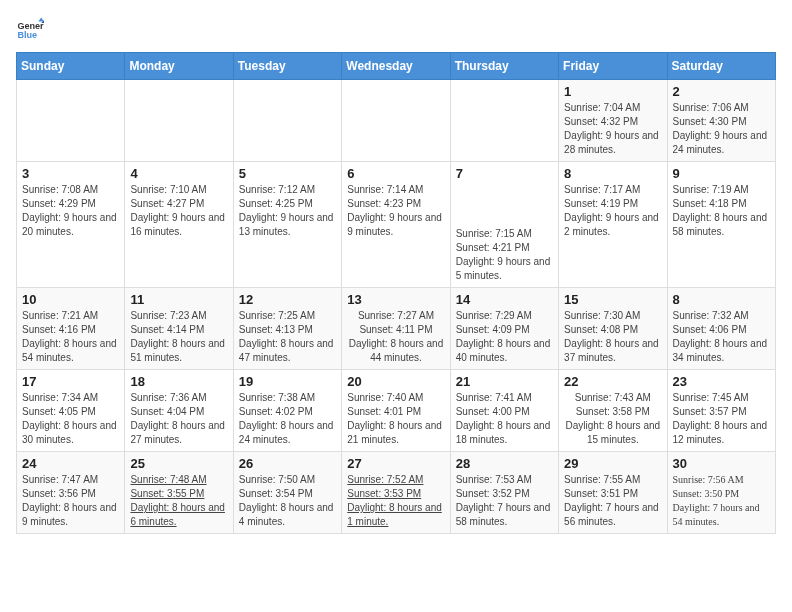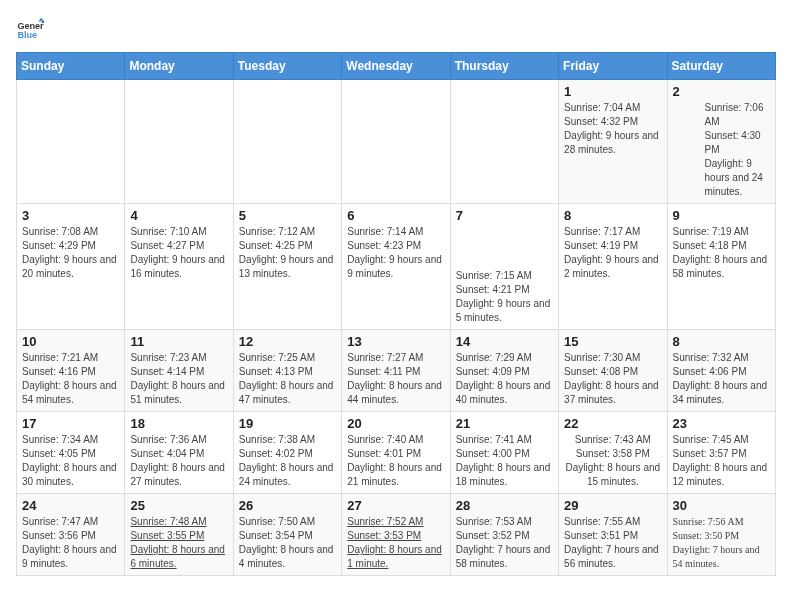--- a/index.html
+++ b/index.html
@@ -120,21 +120,21 @@
         <td class="empty-cell"></td>
         <td class="empty-cell"></td>
         <td>
           <div class="day-num">1</div>
           <div class="day-info" style="white-space: pre-line;">Sunrise: 7:04 AM
 Sunset: 4:32 PM
 Daylight: 9 hours and 28 minutes.</div>
         </td>
         <td>
           <div class="day-num">2</div>
-          <div class="day-info" style="white-space: pre-line; margin-left: 32px;">Sunrise: 7:06 AM
+          <div class="day-info" style="white-space: pre-line;">Sunrise: 7:06 AM
 Sunset: 4:30 PM
 Daylight: 9 hours and 24 minutes.</div>
         </td>
       </tr>
       <tr>
         <td>
           <div class="day-num">3</div>
           <div class="day-info" style="white-space: pre-line;">Sunrise: 7:08 AM
 Sunset: 4:29 PM
 Daylight: 9 hours and 20 minutes.</div>
@@ -190,21 +190,21 @@
 Daylight: 8 hours and 51 minutes.</div>
         </td>
         <td>
           <div class="day-num">12</div>
           <div class="day-info" style="white-space: pre-line;">Sunrise: 7:25 AM
 Sunset: 4:13 PM
 Daylight: 8 hours and 47 minutes.</div>
         </td>
         <td>
           <div class="day-num">13</div>
-          <div class="day-info" style="white-space: pre-line;">Sunrise: 7:27 AM
+          <div class="day-info" style="white-space: pre-line; text-align: center;">Sunrise: 7:27 AM
 Sunset: 4:11 PM
 Daylight: 8 hours and 44 minutes.</div>
         </td>
         <td>
           <div class="day-num">14</div>
           <div class="day-info" style="white-space: pre-line;">Sunrise: 7:29 AM
 Sunset: 4:09 PM
 Daylight: 8 hours and 40 minutes.</div>
         </td>
         <td>

